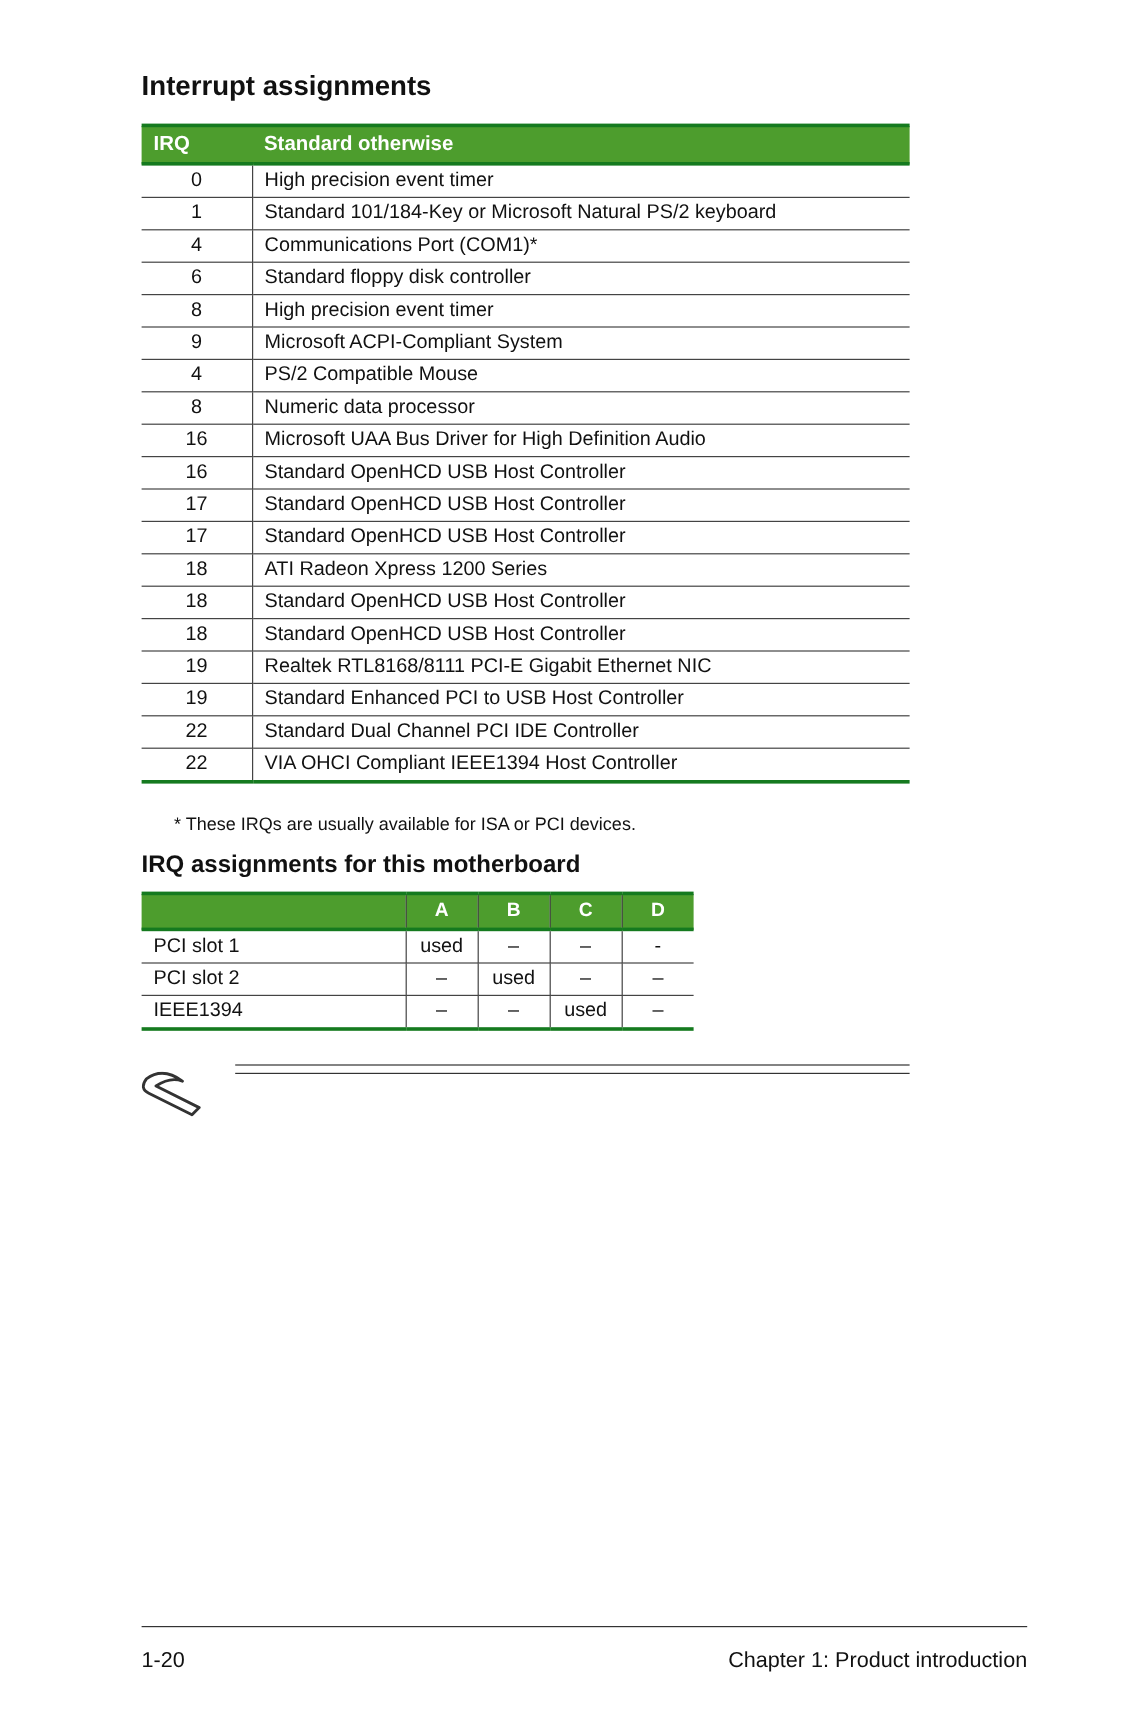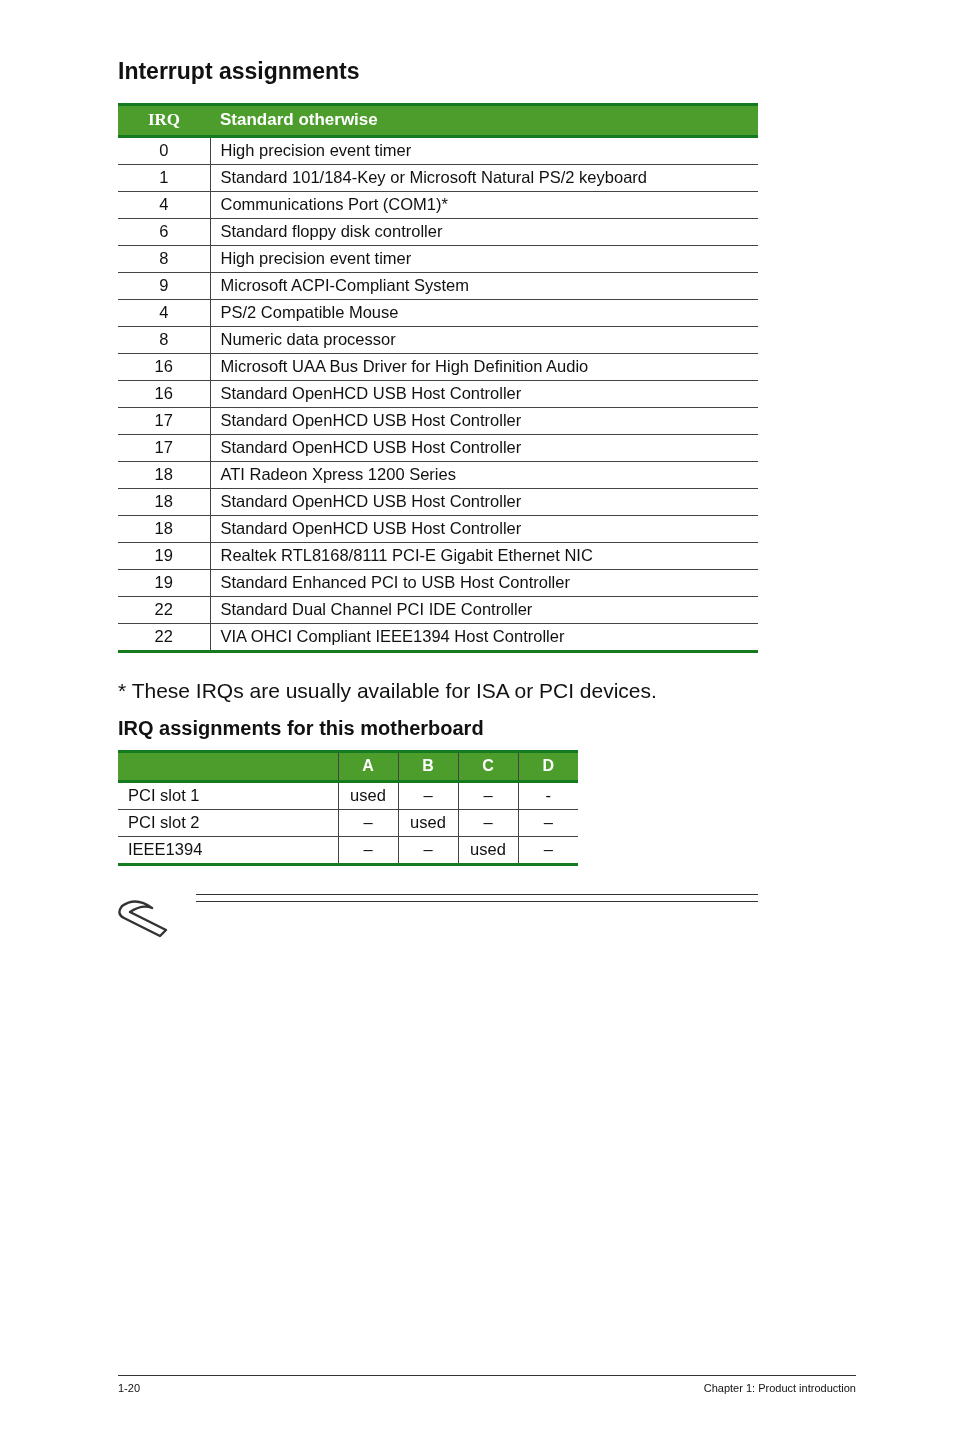--- a/index.html
+++ b/index.html
@@ -34,40 +34,39 @@
     color: #fff;
     font-size: 17px;
     font-weight: bold;
     text-align: left;
     padding: 4px 10px 5px 10px;
     border-top: 3px solid #157a1f;
     border-bottom: 3px solid #157a1f;
   }
   .irq-table thead th:first-child {
     width: 92px;
-    text-align: center;
-    font-family: Liberation Serif, serif;
   }
   .irq-table tbody td {
     font-size: 16.5px;
     border-bottom: 1px solid #444;
     padding: 3px 10px 4px 10px;
   }
   .irq-table tbody td:first-child {
     text-align: center;
     border-right: 1px solid #444;
   }
   .irq-table tbody tr:last-child td {
     border-bottom: 3px solid #157a1f;
   }
 
   
   p.footnote {
-    font-size: 21px;
+    font-size: 15px;
     margin-bottom: 10px;
+    margin-left: 27px;
   }
 
   
   .slot-table {
     width: 460px;
     border-collapse: collapse;
     margin-bottom: 28px;
   }
   .slot-table thead th {
     background: #4d9d2d;
@@ -116,24 +115,24 @@
   .note-body { flex: 1; }
   .note-rule.bottom { margin: 6px 0 0 0; }
 
   
   .page-footer {
     position: absolute;
     bottom: 44px;
     left: 118px;
     right: 98px;
     border-top: 1px solid #333;
-    padding-top: 6px;
+    padding-top: 17px;
     display: flex;
     justify-content: space-between;
-    font-size: 11px;
+    font-size: 18px;
     align-items: center;
   }
 </style>
 </head>
 <body>
 
 <h2 class="section-title">Interrupt assignments</h2>
 
 <table class="irq-table">
   <thead>

